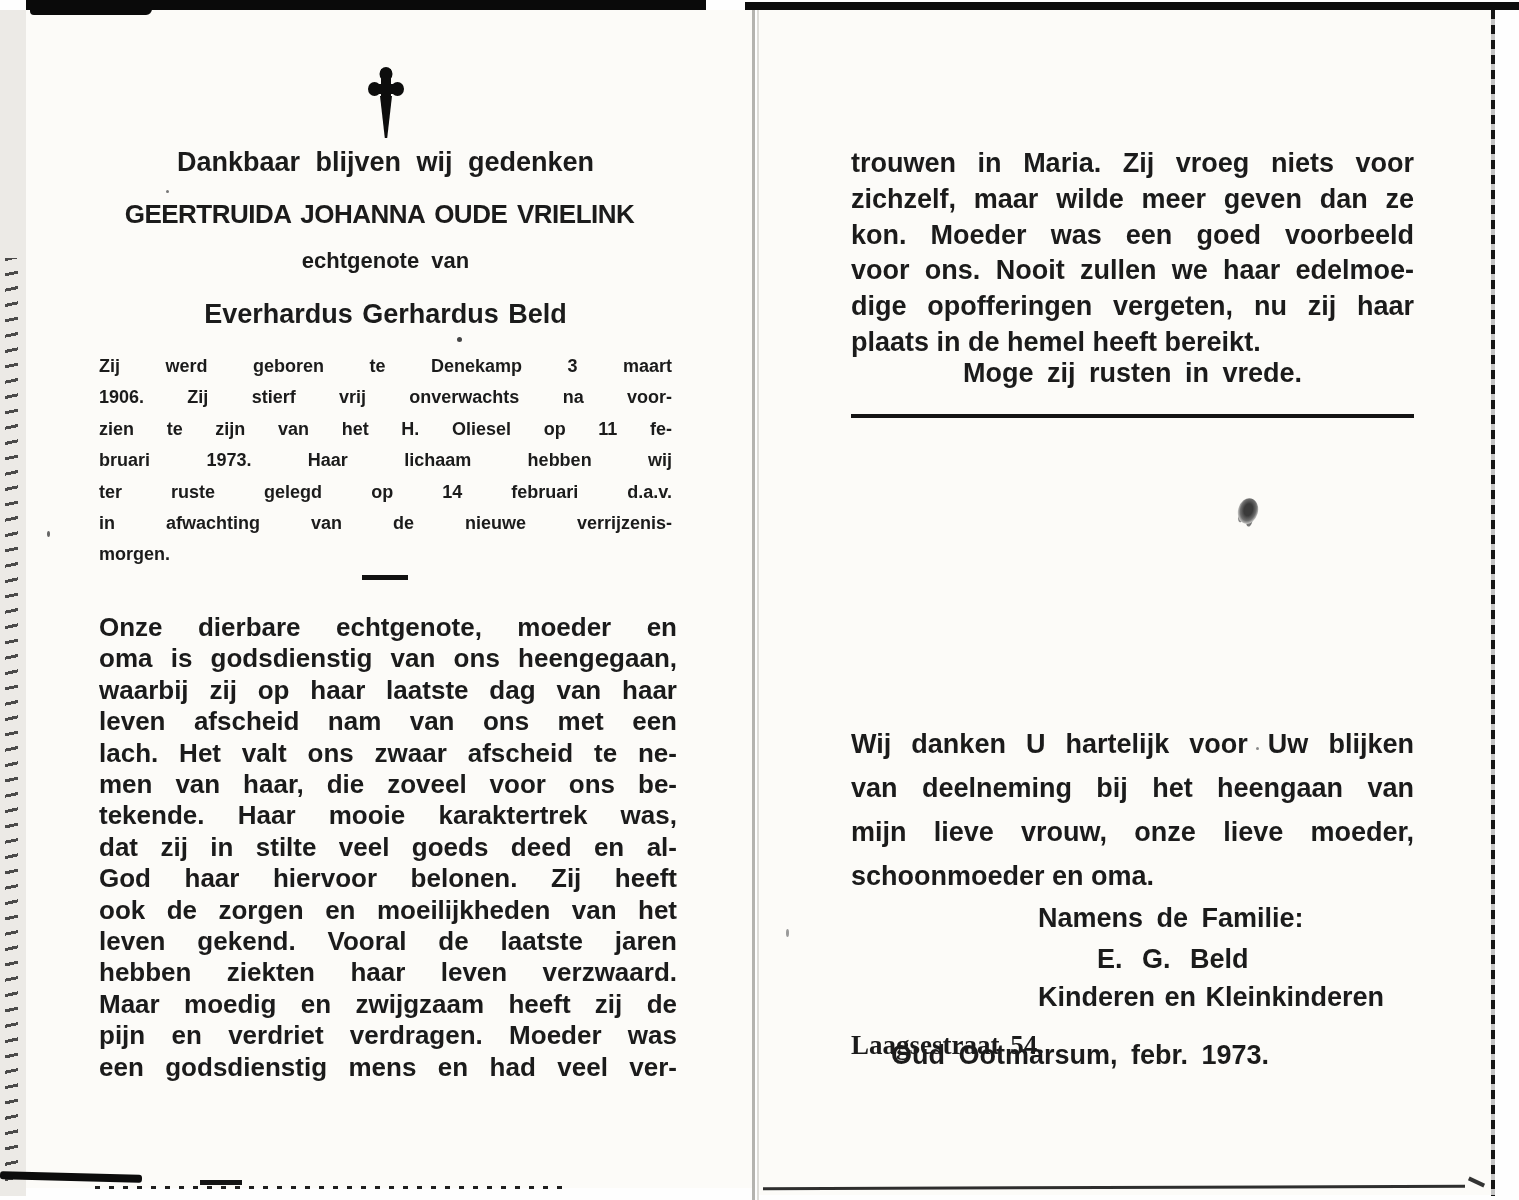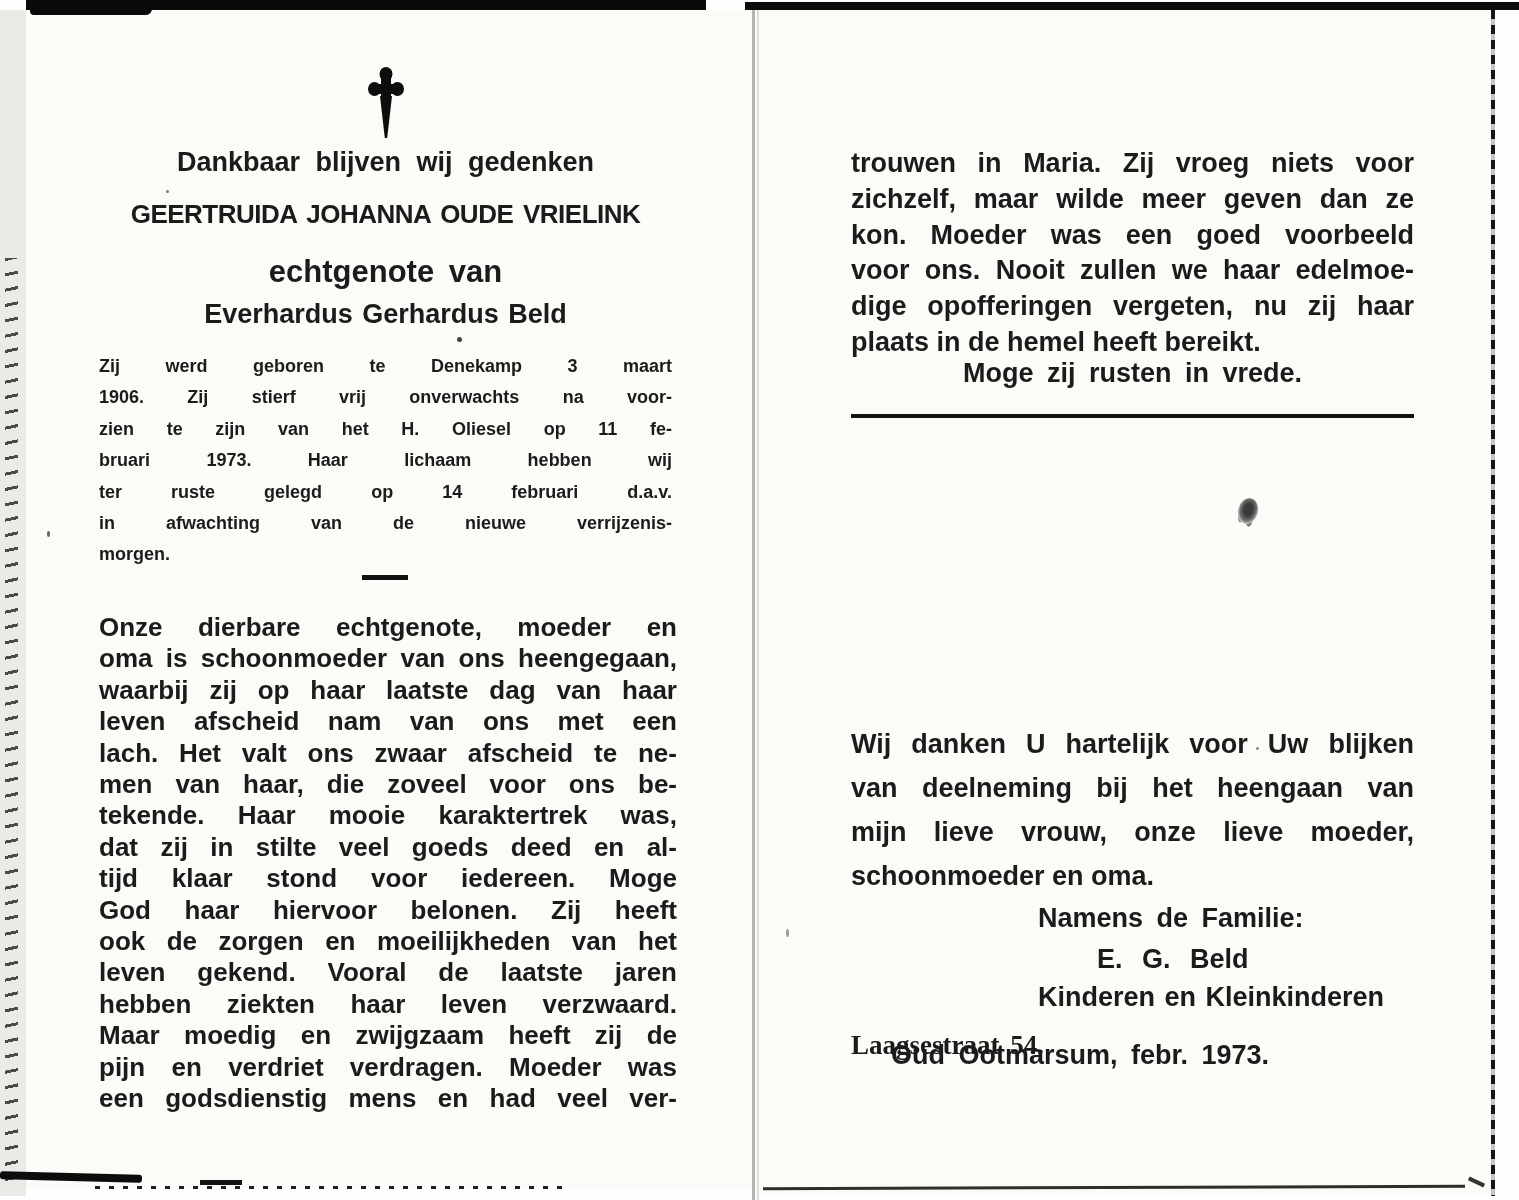--- a/index.html
+++ b/index.html
@@ -29,22 +29,22 @@
   .bottom-left-dots{left:95px;top:1186px;width:470px;height:3px;
     background:repeating-linear-gradient(90deg,#1f1f1f 0 5px,transparent 5px 14px);}
   .bottom-right-line{left:763px;top:1186px;width:702px;height:3px;background:#2e2e2e;transform:rotate(-0.2deg);}
   .bottom-right-hook{left:1468px;top:1180px;width:17px;height:4px;background:#333;transform:rotate(25deg);}
   
   .txt{font-weight:700;color:#1b1b1b;}
   .center{text-align:center;}
   .para .tline{text-align:justify;text-align-last:justify;-moz-text-align-last:justify;}
   .para .tline.last-left{text-align-last:left;-moz-text-align-last:left;}
   .intro-line{left:99px;top:147px;width:573px;font-size:27px;word-spacing:8px;}
-  .deceased-name{left:99px;top:199px;width:573px;font-size:26px;letter-spacing:-0.5px;word-spacing:3px;text-align:center;}
-  .relation-line{left:99px;top:254px;width:573px;font-size:31px;word-spacing:6px;}
+  .deceased-name{left:93px;top:199px;width:573px;font-size:26px;letter-spacing:-0.5px;word-spacing:3px;text-align:center;}
+  .relation-line{left:99px;top:248px;width:573px;font-size:22px;word-spacing:6px;}
   .spouse-name{left:99px;top:299px;width:573px;font-size:27px;word-spacing:2px;}
   .para1{left:99px;top:351px;width:573px;font-size:18px;line-height:31.4px;}
   .divider-left{left:362px;top:575px;width:46px;height:5px;background:#111;}
   .para2{left:99px;top:612px;width:578px;font-size:26px;line-height:31.4px;}
   .para3{left:851px;top:146px;width:563px;font-size:27px;line-height:35.8px;}
   .rest-line{left:851px;top:358px;width:563px;font-size:27px;word-spacing:6px;}
   .hr-right{left:851px;top:414px;width:563px;height:4px;background:#141414;}
   .para4{left:851px;top:722px;width:563px;font-size:27px;line-height:44px;}
   .sig-1{left:1038px;top:903px;font-size:27px;word-spacing:6px;}
   .sig-2{left:1097px;top:944px;font-size:27px;word-spacing:12px;}
@@ -113,28 +113,27 @@
       <div class="tline">bruari 1973. Haar lichaam hebben wij</div>
       <div class="tline">ter ruste gelegd op 14 februari d.a.v.</div>
       <div class="tline">in afwachting van de nieuwe verrijzenis-</div>
       <div class="tline last-left">morgen.</div>
     </div>
 
   <div class="abs divider-left"></div>
 
   <div class="abs txt para para2">
       <div class="tline">Onze dierbare echtgenote, moeder en</div>
-      <div class="tline">oma is schoonmoeder van ons heengegaan,</div>
+      <div class="tline">oma is godsdienstig van ons heengegaan,</div>
       <div class="tline">waarbij zij op haar laatste dag van haar</div>
       <div class="tline">leven afscheid nam van ons met een</div>
       <div class="tline">lach. Het valt ons zwaar afscheid te ne-</div>
       <div class="tline">men van haar, die zoveel voor ons be-</div>
       <div class="tline">tekende. Haar mooie karaktertrek was,</div>
       <div class="tline">dat zij in stilte veel goeds deed en al-</div>
-      <div class="tline">tijd klaar stond voor iedereen. Moge</div>
       <div class="tline">God haar hiervoor belonen. Zij heeft</div>
       <div class="tline">ook de zorgen en moeilijkheden van het</div>
       <div class="tline">leven gekend. Vooral de laatste jaren</div>
       <div class="tline">hebben ziekten haar leven verzwaard.</div>
       <div class="tline">Maar moedig en zwijgzaam heeft zij de</div>
       <div class="tline">pijn en verdriet verdragen. Moeder was</div>
       <div class="tline">een godsdienstig mens en had veel ver-</div>
     </div>
 
   <div class="abs txt para para3">

